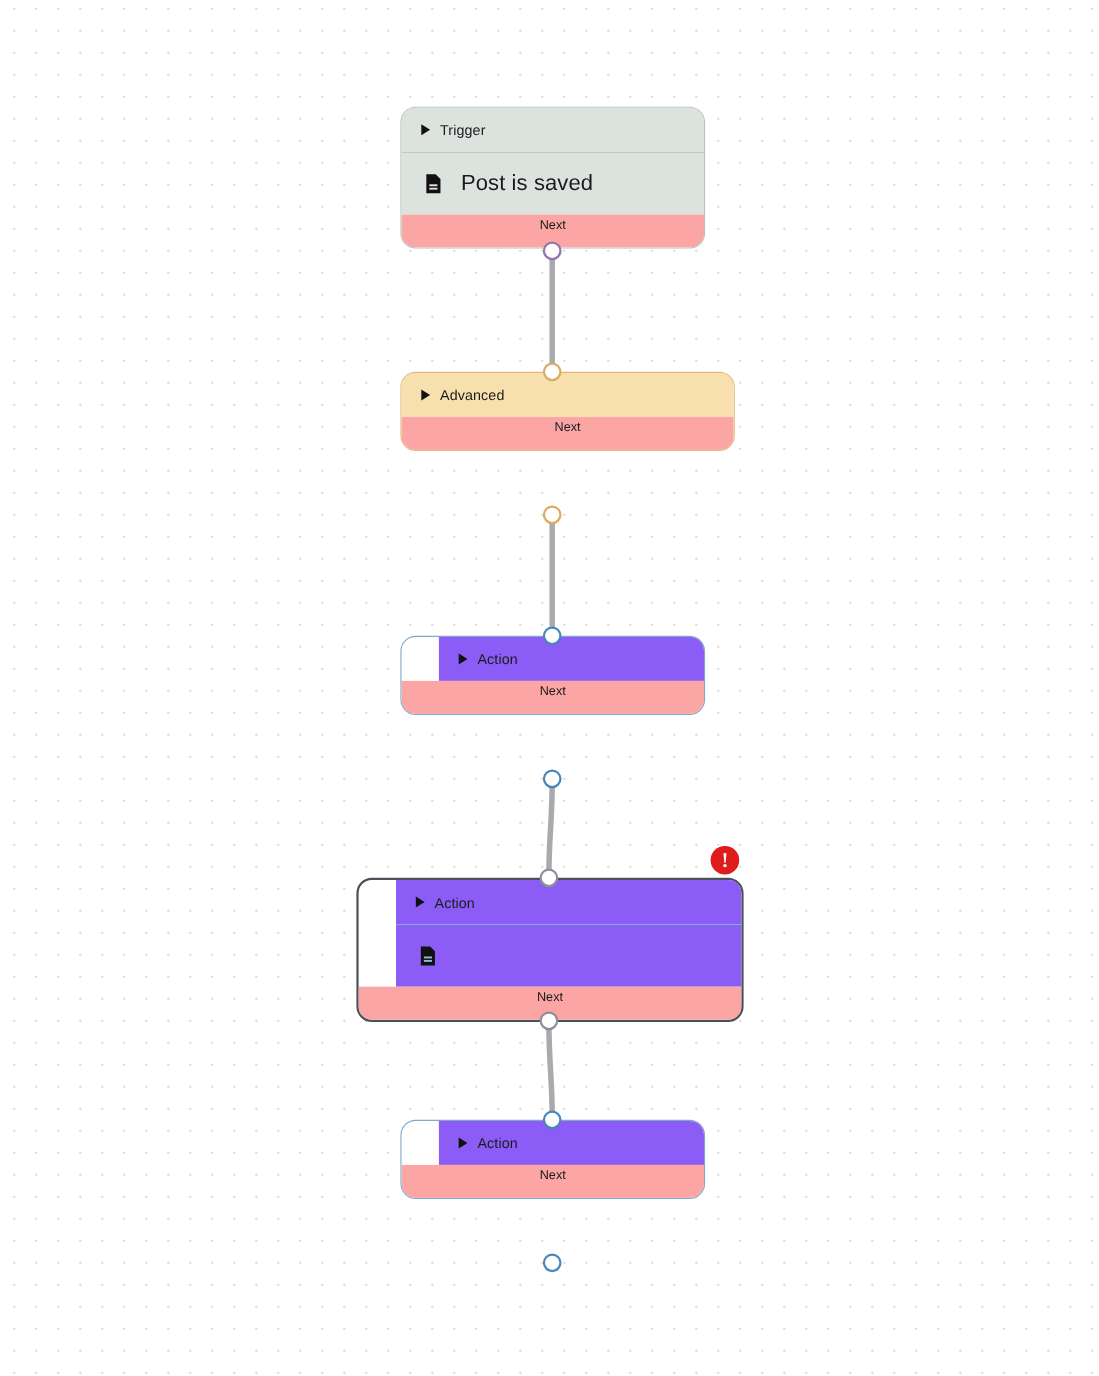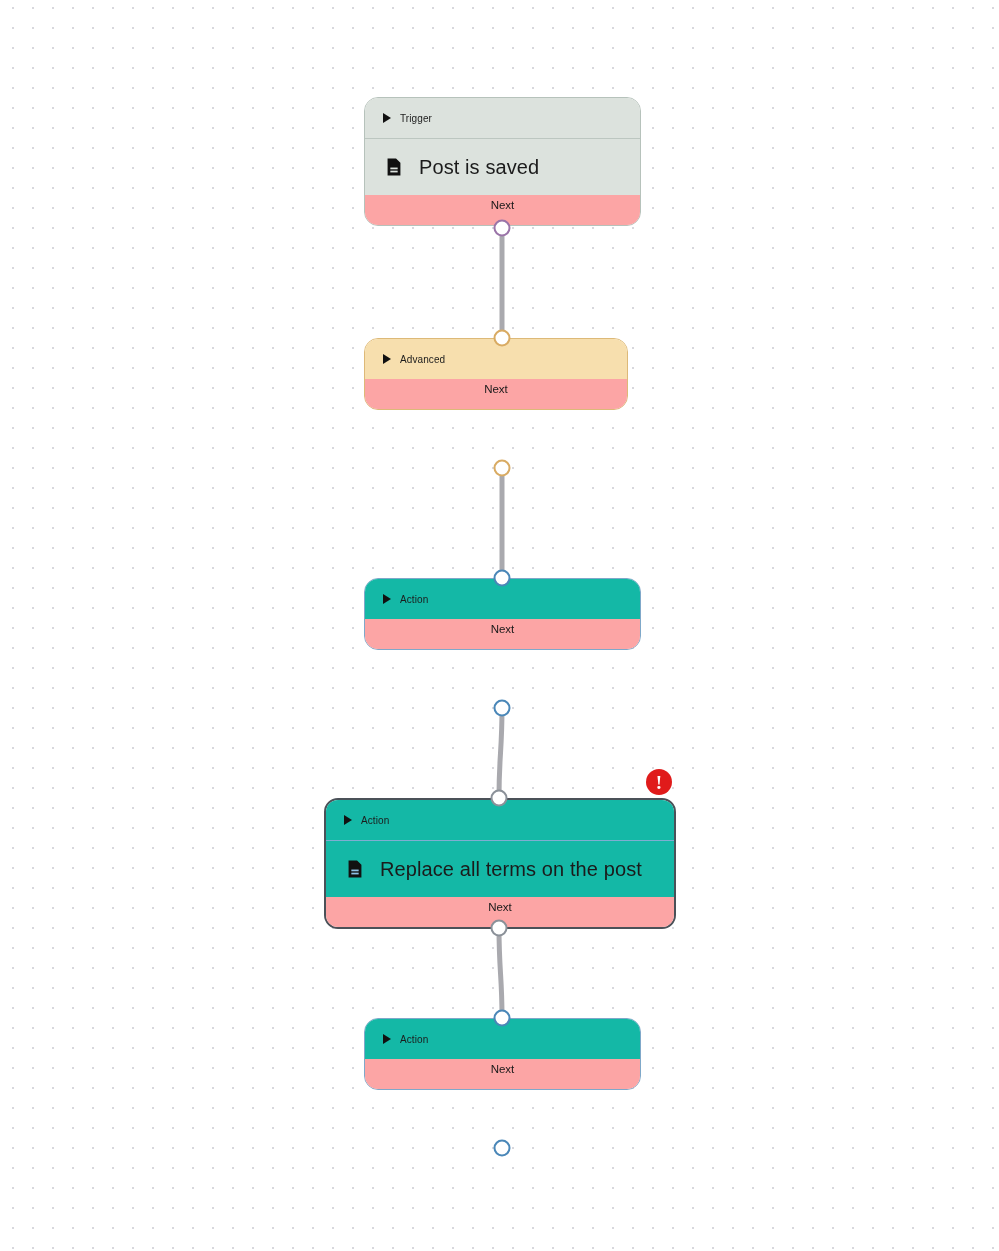--- a/index.html
+++ b/index.html
@@ -43,21 +43,21 @@
   .node.trigger  { border: 1.6px solid #b6c2bb; }
   .node.advanced { border: 1.6px solid #ddb978; }
   .node.action   { border: 1.6px solid #7fa8c9; }
   .node.selected { border: 2.4px solid #4b5158; }
 
   .node-header {
     display: flex;
     align-items: center;
     height: 40px;
     padding: 0 0 0 18px;
-    font-size: 10px;
+    font-size: 13px;
     color: #1c1c1c;
     letter-spacing: .1px;
   }
   .node-body {
     display: flex;
     align-items: center;
     height: 56px;
     padding: 0 0 0 18px;
     gap: 14px;
   }
@@ -74,21 +74,21 @@
     align-items: flex-start;
     justify-content: center;
     font-size: 11.5px;
     color: #191919;
     padding-top: 4px;
   }
 
   
   .trigger  .node-header, .trigger  .node-body  { background: #dce2dd; }
   .advanced .node-header, .advanced .node-body  { background: #f7dfae; }
-  .action   .node-header, .action   .node-body  { background: #14b8a6; }
+  .action   .node-header, .action   .node-body  { background: #8b5cf6; margin-left: 34px; }
 
   .trigger  .node-body  { border-top: 1.4px solid #bcc6c0; }
   .advanced .node-body  { border-top: 1.4px solid #ddc69a; }
   .action   .node-body  { border-top: 1.4px solid #7fadd2; }
 
   
   .caret {
     width: 0; height: 0;
     border-left: 8px solid #111111;
     border-top: 5.5px solid transparent;
@@ -153,21 +153,21 @@
           <rect x="8" y="12.6" width="8" height="1.9" fill="#dce2dd"></rect>
           <rect x="8" y="16" width="8" height="1.9" fill="#dce2dd"></rect>
         </svg>
       </span>
       <span class="node-title">Post is saved</span>
     </div>
     <div class="node-footer">Next</div>
   </div>
   <div class="port purple" style="left:502px; top:228px;"></div>
 
-  <div class="node advanced" style="left:364px; top:338px; width:264px;">
+  <div class="node advanced" style="left:364px; top:338px; width:304px;">
     <div class="node-header">
       <span class="caret"></span>
       <span>Advanced</span>
     </div>
     <div class="node-footer">Next</div>
   </div>
   <div class="port tan" style="left:502px; top:338px;"></div>
   <div class="port tan" style="left:502px; top:468px;"></div>
 
   <div class="node action" style="left:364px; top:578px; width:277px;">
@@ -186,21 +186,20 @@
       <span>Action</span>
     </div>
     <div class="node-body">
       <span class="glyph">
         <svg viewBox="0 0 24 24" width="22" height="22">
           <path d="M5 2.6h9.2L19 7.4V21.4H5Z" fill="#111111"></path>
           <rect x="8" y="12.6" width="8" height="1.9" fill="#8ec0e4"></rect>
           <rect x="8" y="16" width="8" height="1.9" fill="#8ec0e4"></rect>
         </svg>
       </span>
-      <span class="node-title">Replace all terms on the post</span>
     </div>
     <div class="node-footer">Next</div>
   </div>
   <div class="port gray" style="left:499px; top:798px;"></div>
   <div class="port gray" style="left:499px; top:928px;"></div>
   <div class="error-badge" style="left:646px; top:769px;">!</div>
 
   <div class="node action" style="left:364px; top:1018px; width:277px;">
     <div class="node-header">
       <span class="caret"></span>

